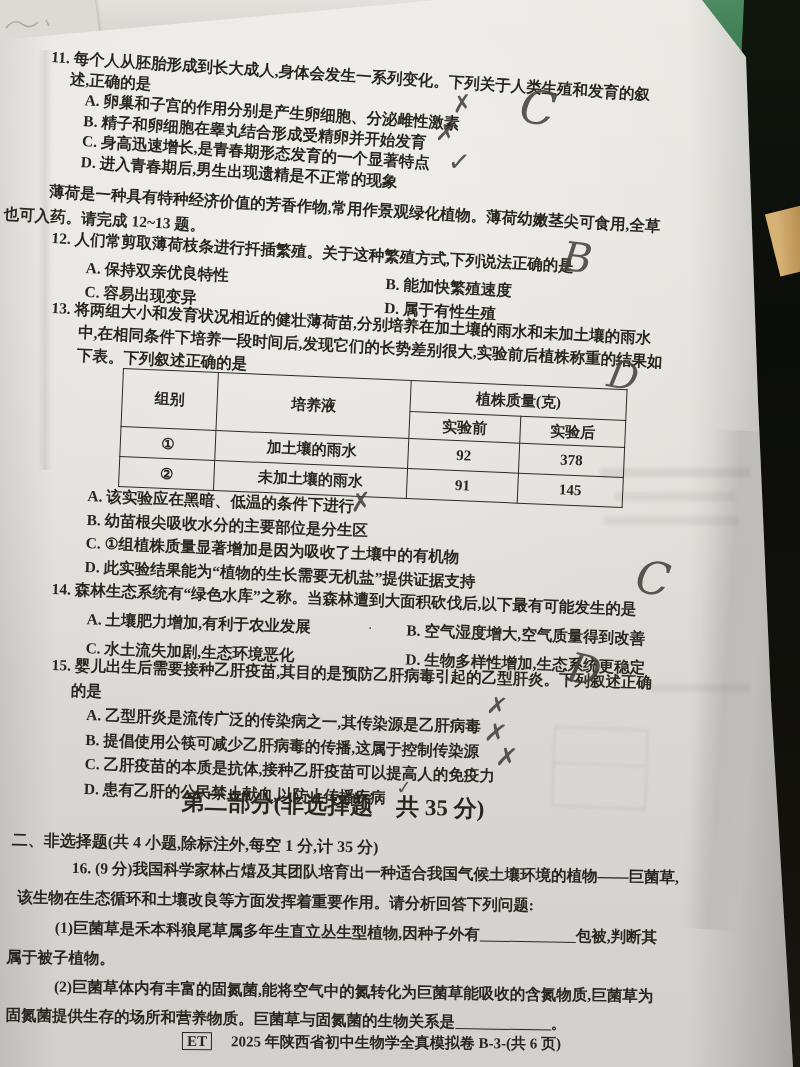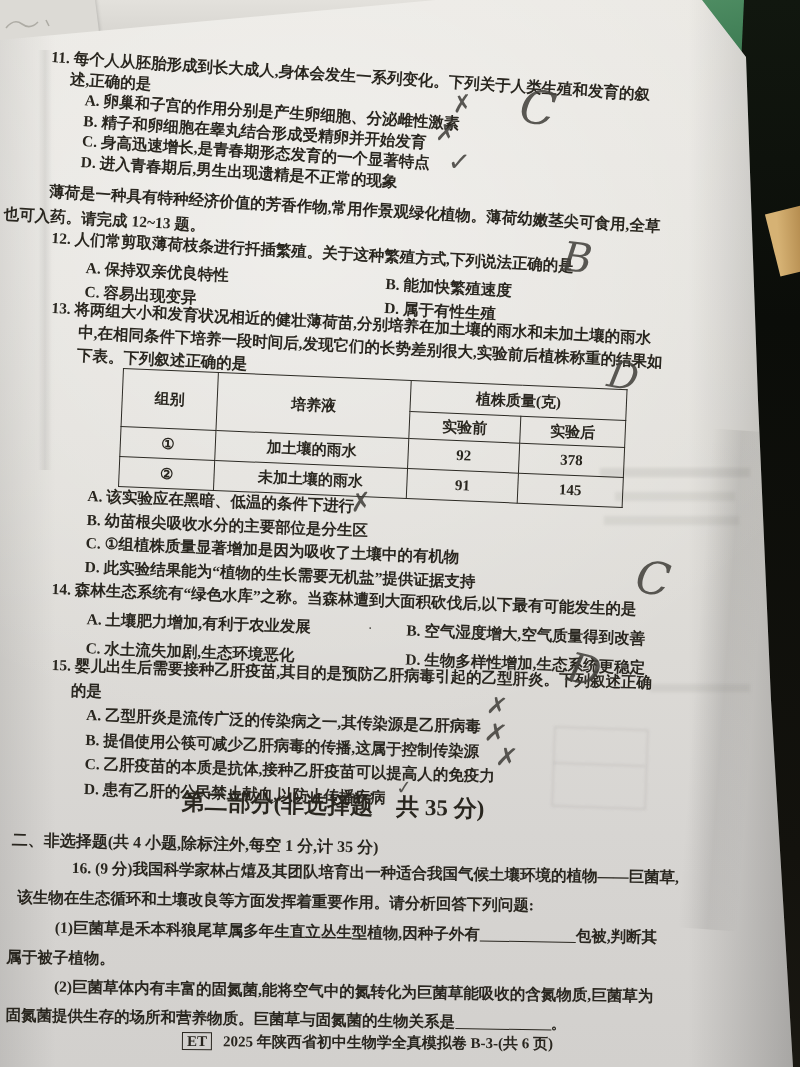--- a/index.html
+++ b/index.html
@@ -169,21 +169,21 @@
     <span>(1)巨菌草是禾本科狼尾草属多年生直立丛生型植物,因种子外有</span><span class="blank" style="width:96px;"></span><span>包被,判断其</span>
   </div>
   <div class="line" style="margin-top:9px;">属于被子植物。</div>
   <div class="line" style="padding-left:48px;margin-top:8px;">(2)巨菌草体内有丰富的固氮菌,能将空气中的氮转化为巨菌草能吸收的含氮物质,巨菌草为</div>
   <div class="line" style="margin-top:8px;">
     <span>固氮菌提供生存的场所和营养物质。巨菌草与固氮菌的生物关系是</span><span class="blank" style="width:96px;"></span><span>。</span>
   </div>
 </div>
 
 <div class="block" style="left:182px;top:1032px;transform:rotate(0.4deg);font-size:15px;">
-  <span style="border:1.6px solid #29261f;padding:0 4px;margin-right:11px;font-family:'Liberation Serif',serif;">ET</span><span>2025 年陕西省初中生物学全真模拟卷 B-3-(共 6 页)</span>
+  <span style="border:1.6px solid #29261f;padding:0 4px;margin-right:19px;font-family:'Liberation Serif',serif;">ET</span><span>2025 年陕西省初中生物学全真模拟卷 B-3-(共 6 页)</span>
 </div>
 
 <div class="mk" style="left:452px;top:90px;font-size:24px;transform:rotate(-6deg);">✗</div>
 <div class="mk" style="left:436px;top:119px;font-size:24px;transform:rotate(8deg);">✗</div>
 <div class="mk" style="left:448px;top:146px;font-size:27px;transform:rotate(6deg);">✓</div>
 <div class="hw" style="left:520px;top:80px;font-size:47px;transform:rotate(9deg);">C</div>
 
 <div class="hw" style="left:562px;top:234px;font-size:41px;transform:rotate(7deg);">B</div>
 
 <div class="hw" style="left:608px;top:354px;font-size:38px;transform:rotate(11deg);">D</div>

